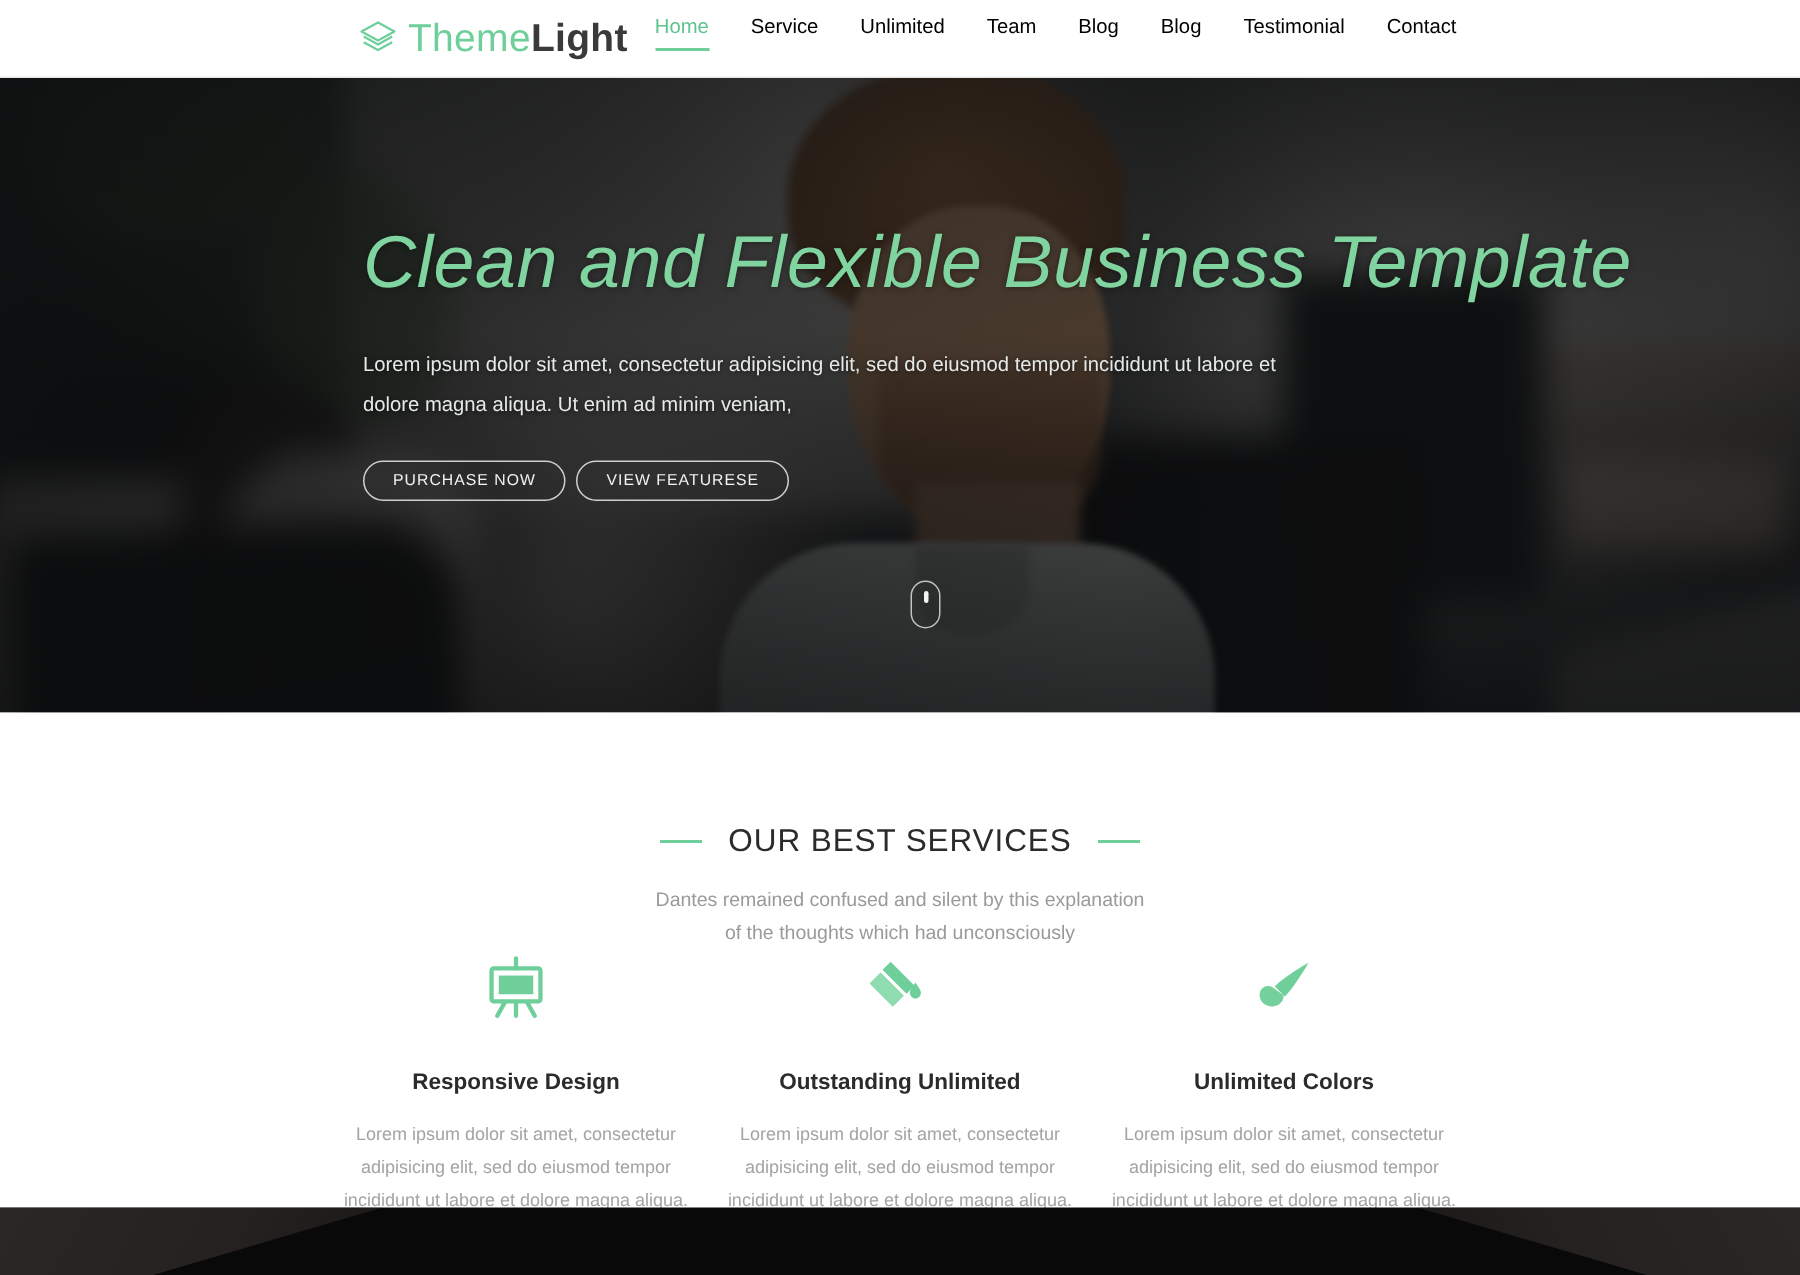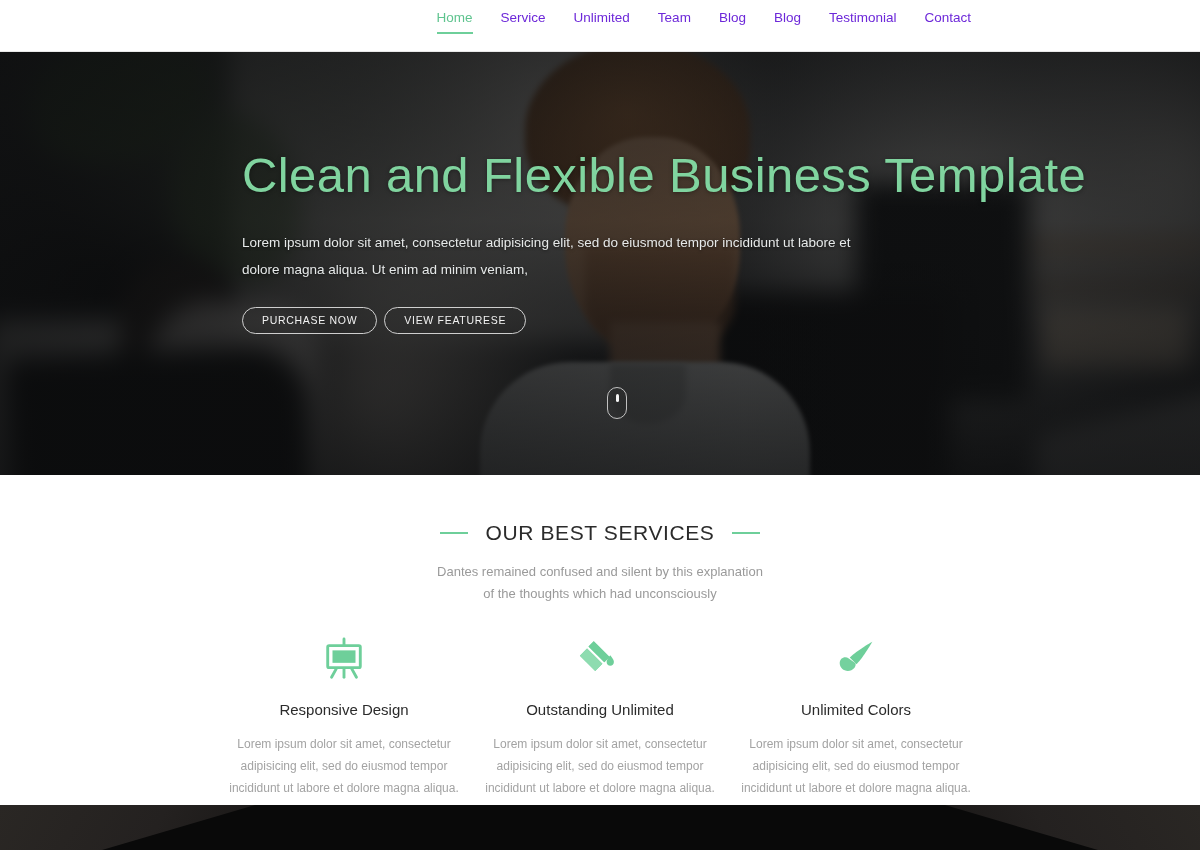--- a/index.html
+++ b/index.html
@@ -32,21 +32,21 @@
     white-space:nowrap;
   }
   .logo-theme{ color:#6ecf9a; font-weight:300; }
   .logo-light{ color:#3a3a3a; font-weight:700; }
 
   .nav{
     position:absolute; right:215px; top:0;
     height:36px; display:flex; align-items:center; gap:0;
   }
   .nav-item{
-    font-size:13.5px; color:#6d28d9;
+    font-size:13.5px; color:#000000;
     padding:0 14px; line-height:1;
     position:relative; cursor:pointer;
     white-space:nowrap;
   }
   .nav-item.active{ color:#5fc48f; }
   .nav-item.active:after{
     content:""; position:absolute;
     left:14px; right:14px; bottom:-9px; height:2px;
     background:#6ecf9a;
   }
@@ -133,20 +133,21 @@
 
   .hero-content{
     position:absolute; left:242px; top:0; width:700px; z-index:6;
   }
   .hero-title{
     margin-top:96px;
     font-size:49px; font-weight:300; letter-spacing:.4px;
     color:#80d49f; line-height:1.12;
     text-shadow:0 1px 4px rgba(0,0,0,.35);
     white-space:nowrap;
+    font-style:italic;
   }
   .hero-sub{
     margin-top:26px;
     font-size:13.5px; color:#e6e9e9; line-height:2.0;
     font-weight:400; max-width:620px;
     text-shadow:0 1px 3px rgba(0,0,0,.5);
   }
   .hero-buttons{ margin-top:24px; display:flex; gap:7px; }
   .hero-btn{
     display:inline-flex; align-items:center; justify-content:center;
@@ -166,21 +167,21 @@
     position:absolute; left:50%; top:6px;
     margin-left:-1.5px; width:3px; height:8px;
     background:#f4f4f4; border-radius:2px;
   }
 
   
   .services{
     position:absolute; top:475px; left:0;
     width:1200px; height:330px; background:#ffffff;
   }
-  .sec-head{ text-align:center; padding-top:46px; }
+  .sec-head{ text-align:center; padding-top:46px;margin-top:28px; }
   .sec-title-row{
     display:flex; align-items:center; justify-content:center; gap:18px;
   }
   .sec-dash{ width:28px; height:2px; background:#6ecf9a; display:block; }
   .sec-title{
     font-size:21px; color:#2b2b2b; letter-spacing:.6px; font-weight:400;
     white-space:nowrap;
   }
   .sec-sub{
     margin:16px auto 0; width:340px;
@@ -188,21 +189,21 @@
   }
 
   .svc-row{
     position:absolute; top:160px; left:0; width:1200px;
     display:flex; justify-content:center; gap:0;
   }
   .svc{ width:256px; text-align:center; }
   .svc + .svc{ margin-left:0; }
   .svc-icon{ height:48px; display:flex; align-items:center; justify-content:center; }
   .svc-name{
-    margin-top:18px; font-size:15px; color:#2b2b2b; font-weight:400;
+    margin-top:30px; font-size:15px; color:#2b2b2b; font-weight:700;
   }
   .svc-text{
     margin-top:15px; font-size:12px; color:#a3a3a3; line-height:1.85;
     padding:0 6px;
   }
 
   
   .dark-strip{
     position:absolute; top:805px; left:0;
     width:1200px; height:45px;
@@ -218,20 +219,34 @@
     content:""; position:absolute; right:0; top:0; width:255px; height:45px;
     background:linear-gradient(240deg,#2a2724 0%,#242120 60%,#1a1817 100%);
     clip-path:polygon(100% 0,0 0,60% 100%,100% 100%);
   }
 </style>
 </head>
 <body>
 
 <div class="header">
 
+  <div class="logo">
+    <span class="logo-mark">
+      <svg viewBox="0 0 28 28" width="28" height="28" aria-hidden="true">
+        <g fill="none" stroke="#6ecf9a" stroke-width="1.5" stroke-linejoin="round">
+          <path d="M14 4 L25 10 L14 16 L3 10 Z"></path>
+          <path d="M4.5 13.4 L14 18.6 L23.5 13.4"></path>
+          <path d="M4.5 17.2 L14 22.4 L23.5 17.2"></path>
+        </g>
+      </svg>
+    </span>
+    <span class="logo-text">
+      <span class="logo-theme">Theme</span><span class="logo-light">Light</span>
+    </span>
+  </div>
 
   <nav class="nav">
     <a class="nav-item active">Home</a>
     <a class="nav-item">Service</a>
     <a class="nav-item">Unlimited</a>
     <a class="nav-item">Team</a>
     <a class="nav-item">Blog</a>
     <a class="nav-item">Blog</a>
     <a class="nav-item">Testimonial</a>
     <a class="nav-item">Contact</a>

